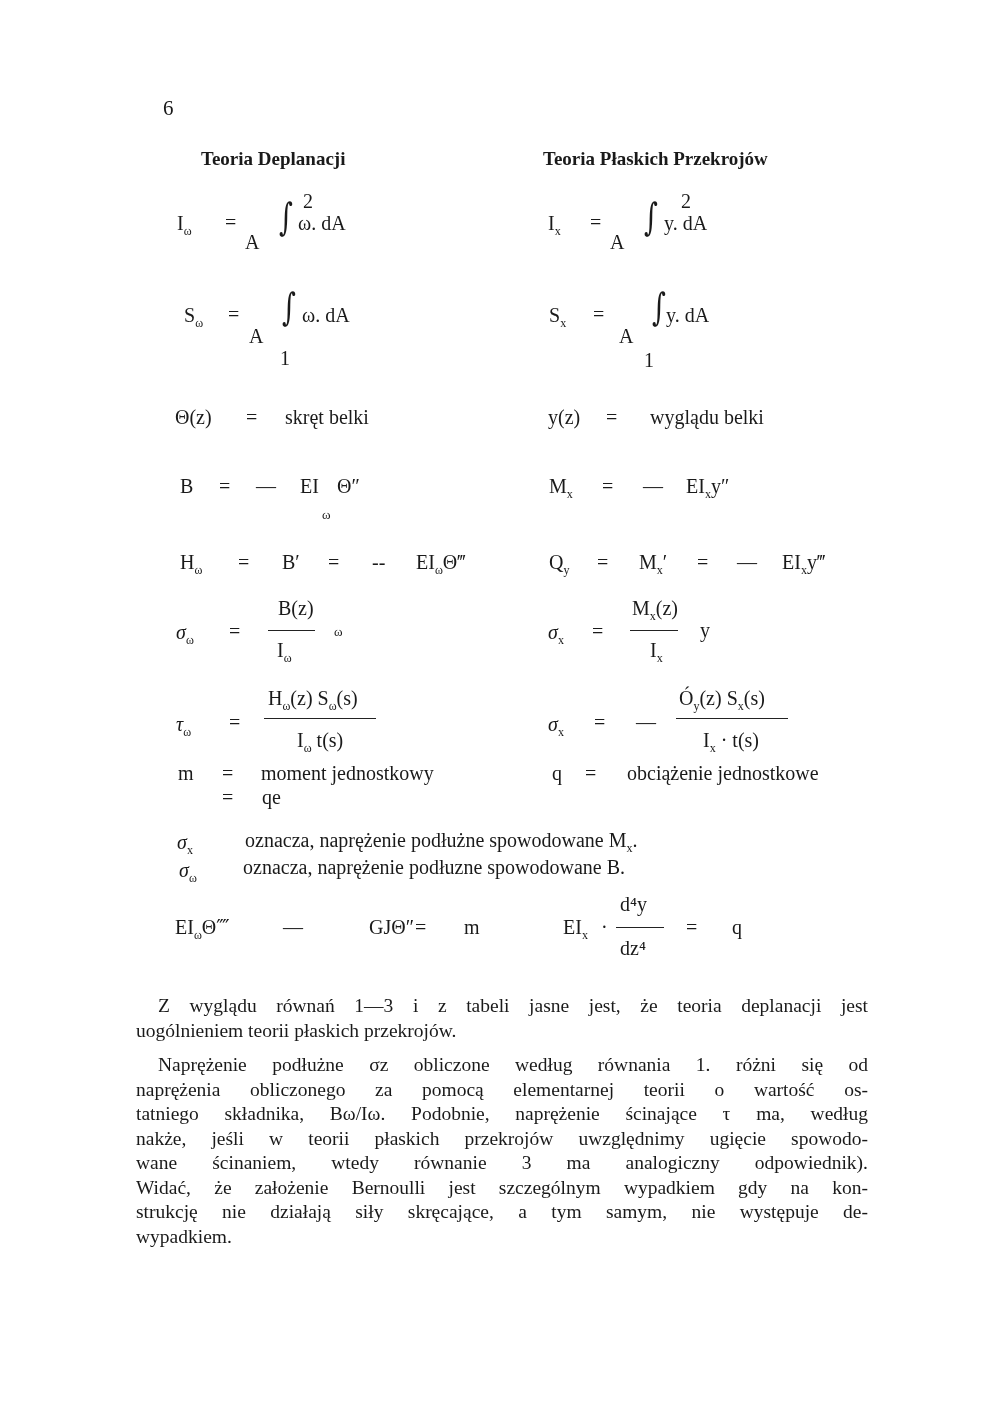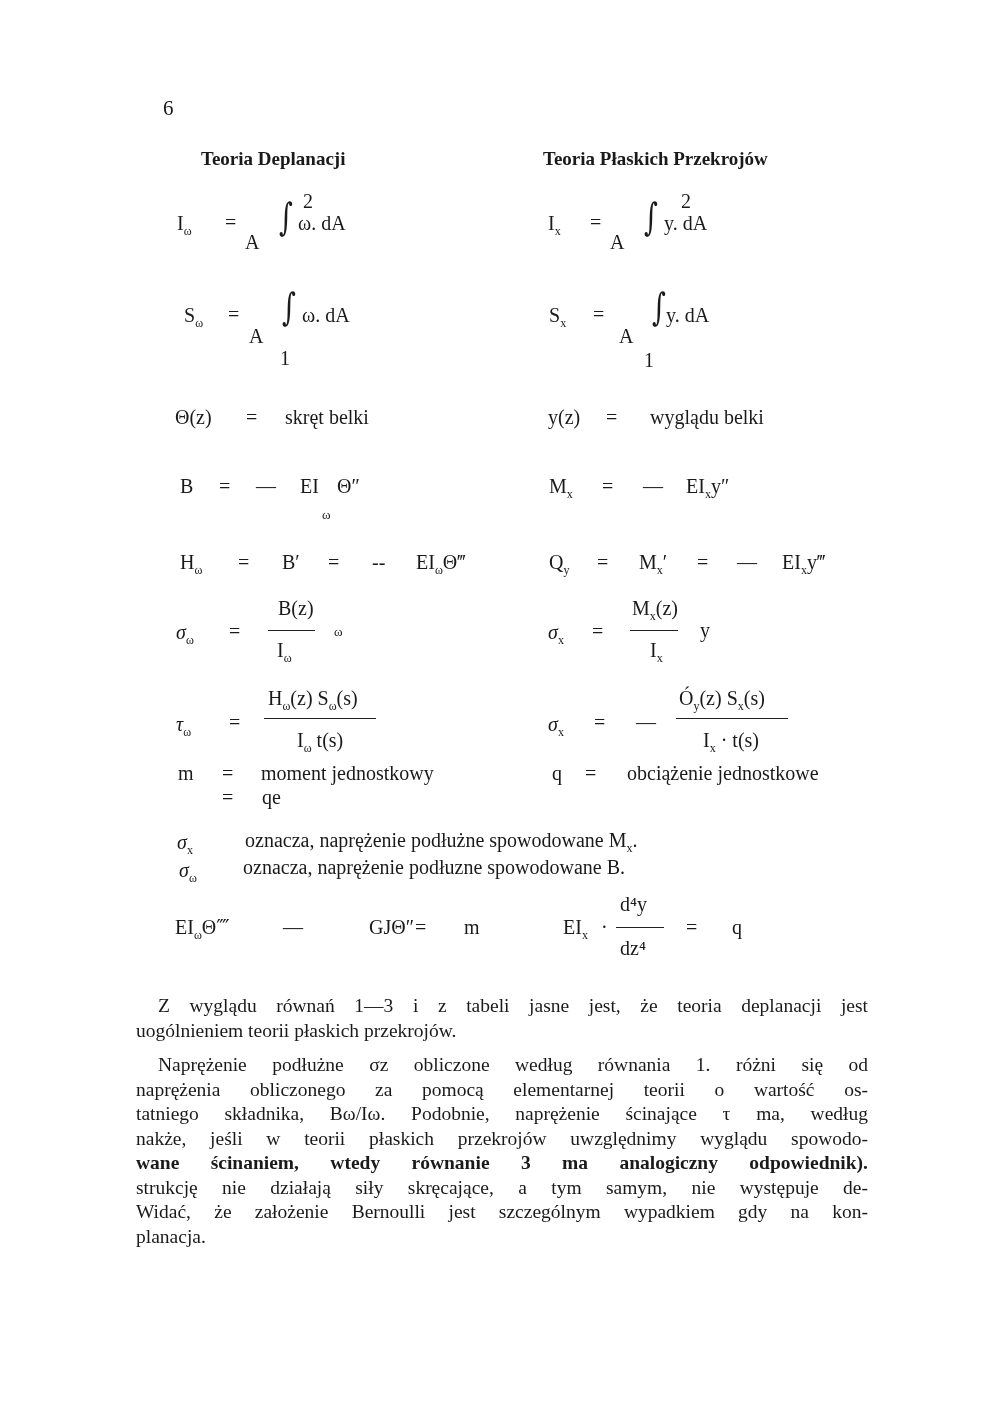--- a/index.html
+++ b/index.html
@@ -189,18 +189,18 @@
 
 <div class="para" style="top:994px;">
   <div style="text-align:justify;text-align-last:justify;"><span class="indent"></span><span>Z wyglądu równań 1—3 i z tabeli jasne jest, że teoria deplanacji jest</span></div>
   <div>uogólnieniem teorii płaskich przekrojów.</div>
 </div>
 
 <div class="para" style="top:1045px;">
   <div style="text-align-last:justify;margin-top:8px;"><span class="indent"></span><span>Naprężenie podłużne σz obliczone według równania 1. różni się od</span></div>
   <div style="text-align-last:justify;">naprężenia obliczonego za pomocą elementarnej teorii o wartość os-</div>
   <div style="text-align-last:justify;">tatniego składnika, Bω/Iω. Podobnie, naprężenie ścinające τ ma, według</div>
-  <div style="text-align-last:justify;">nakże, jeśli w teorii płaskich przekrojów uwzględnimy wyglądu spowodo-</div>
-  <div style="text-align-last:justify;font-weight:bold;">wane ścinaniem, wtedy równanie 3 ma analogiczny odpowiednik).</div>
+  <div style="text-align-last:justify;">nakże, jeśli w teorii płaskich przekrojów uwzględnimy ugięcie spowodo-</div>
+  <div style="text-align-last:justify;">wane ścinaniem, wtedy równanie 3 ma analogiczny odpowiednik).</div>
+  <div style="text-align-last:justify;">Widać, że założenie Bernoulli jest szczególnym wypadkiem gdy na kon-</div>
   <div style="text-align-last:justify;">strukcję nie działają siły skręcające, a tym samym, nie występuje de-</div>
-  <div style="text-align-last:justify;">Widać, że założenie Bernoulli jest szczególnym wypadkiem gdy na kon-</div>
-  <div>planacja.</div>
+  <div>wypadkiem.</div>
 </div>
 
 </body></html>

